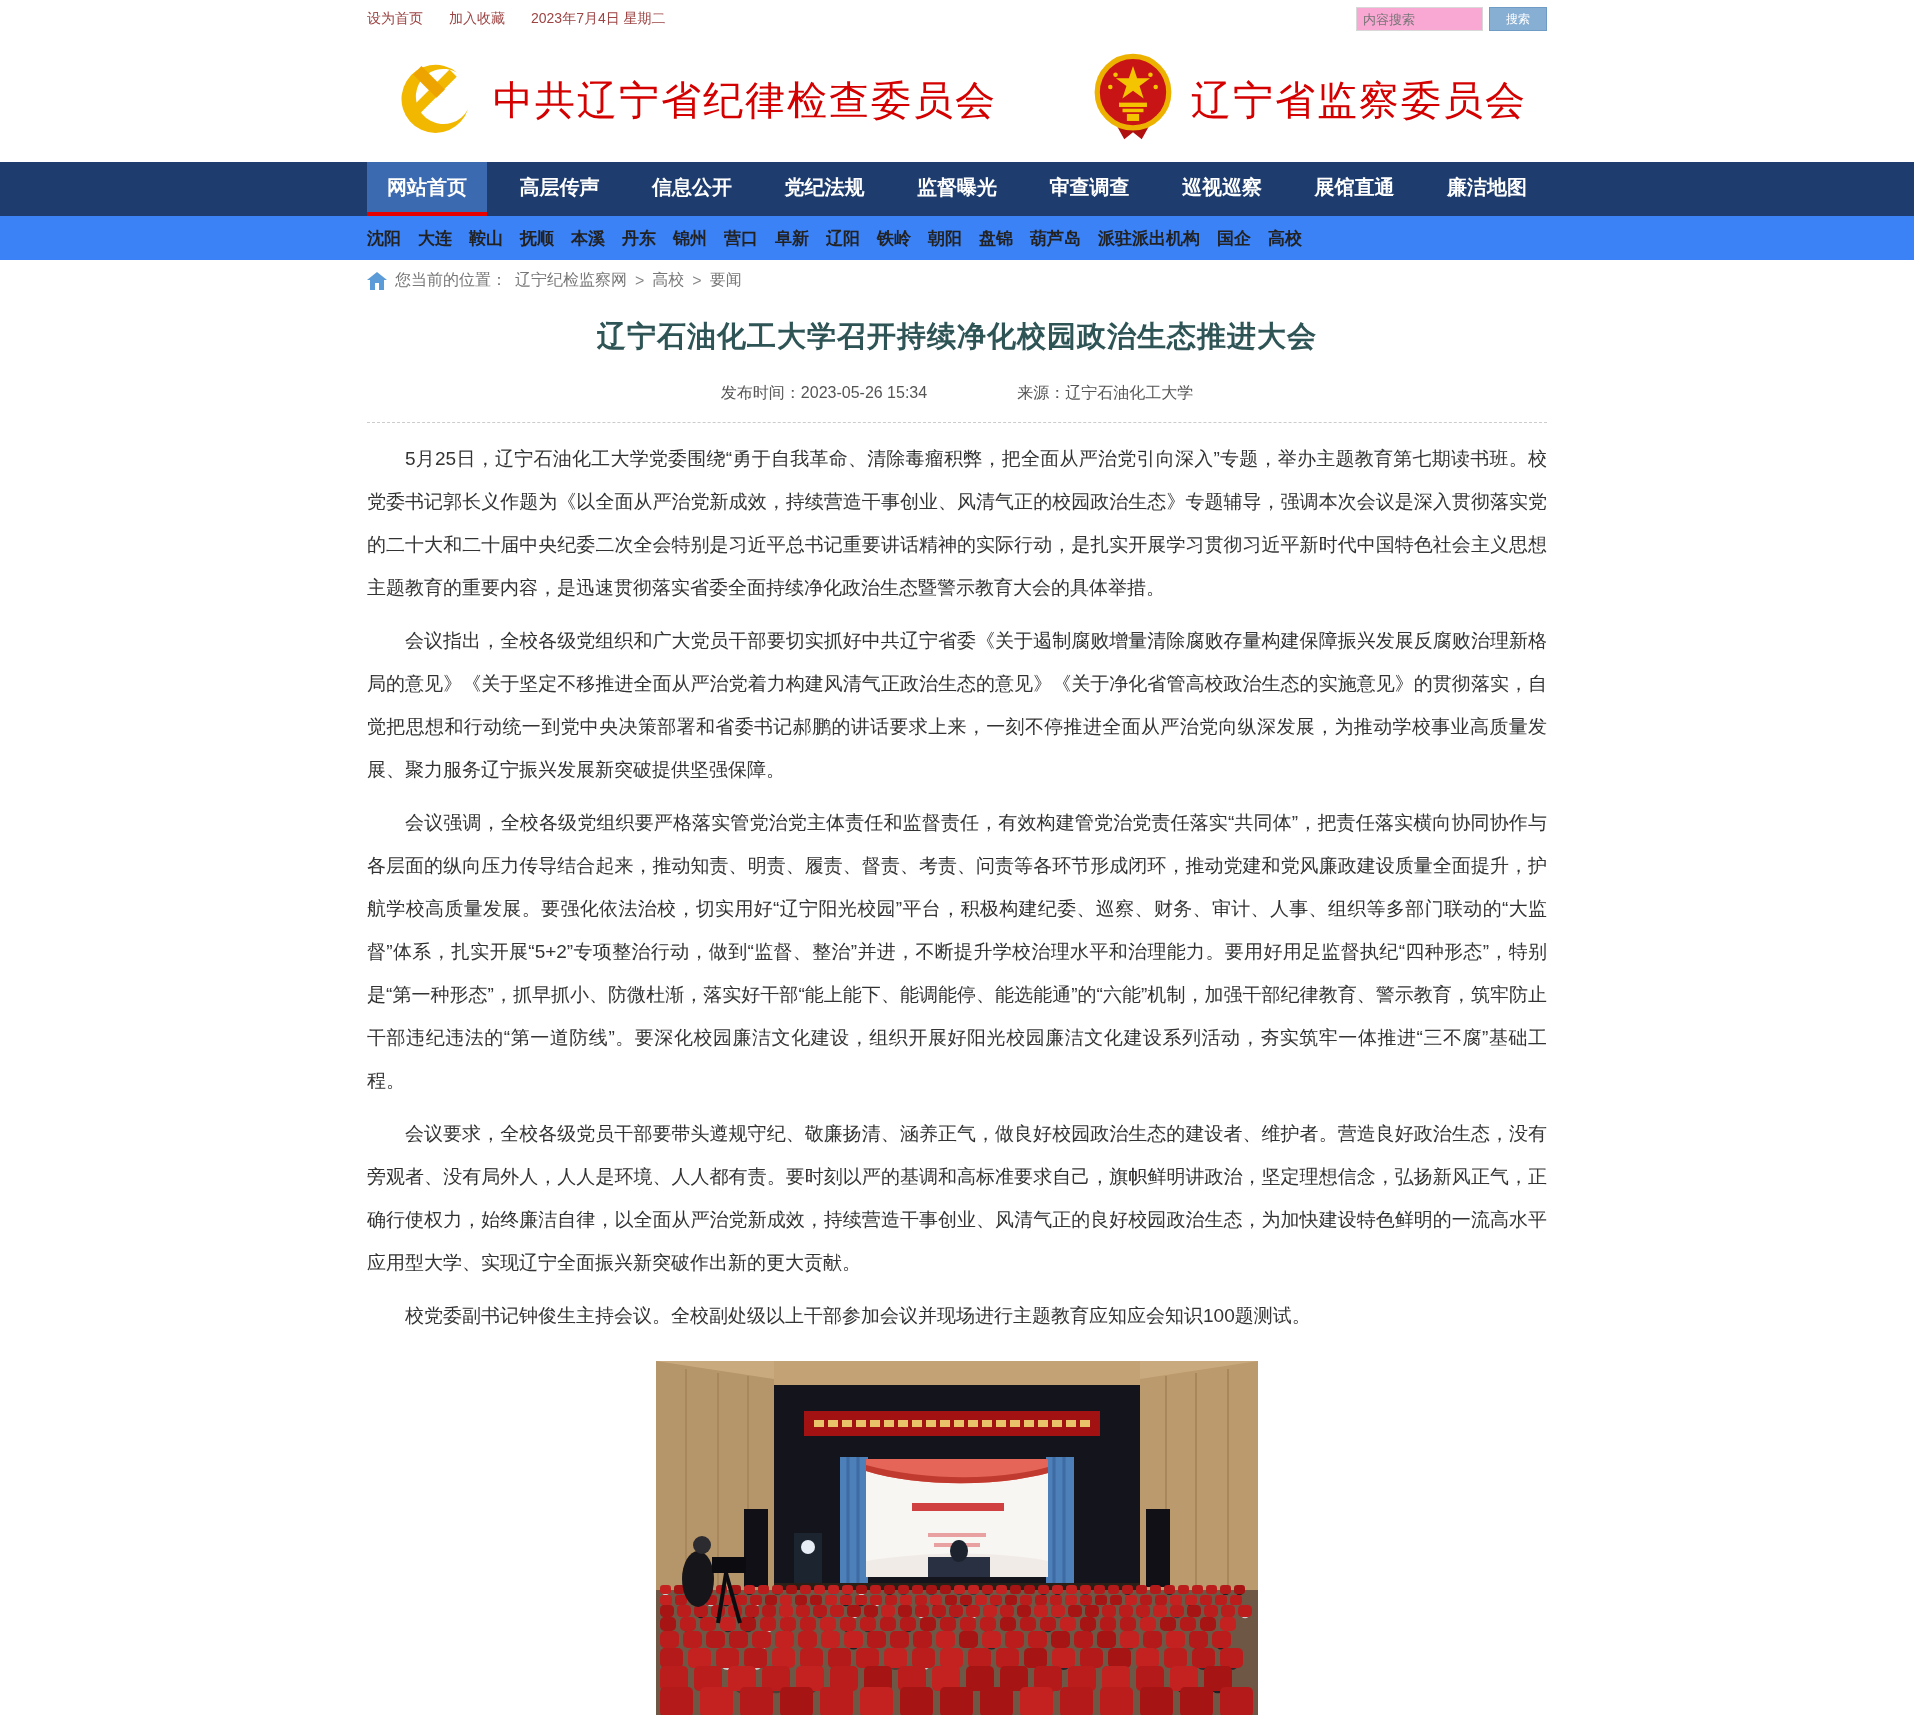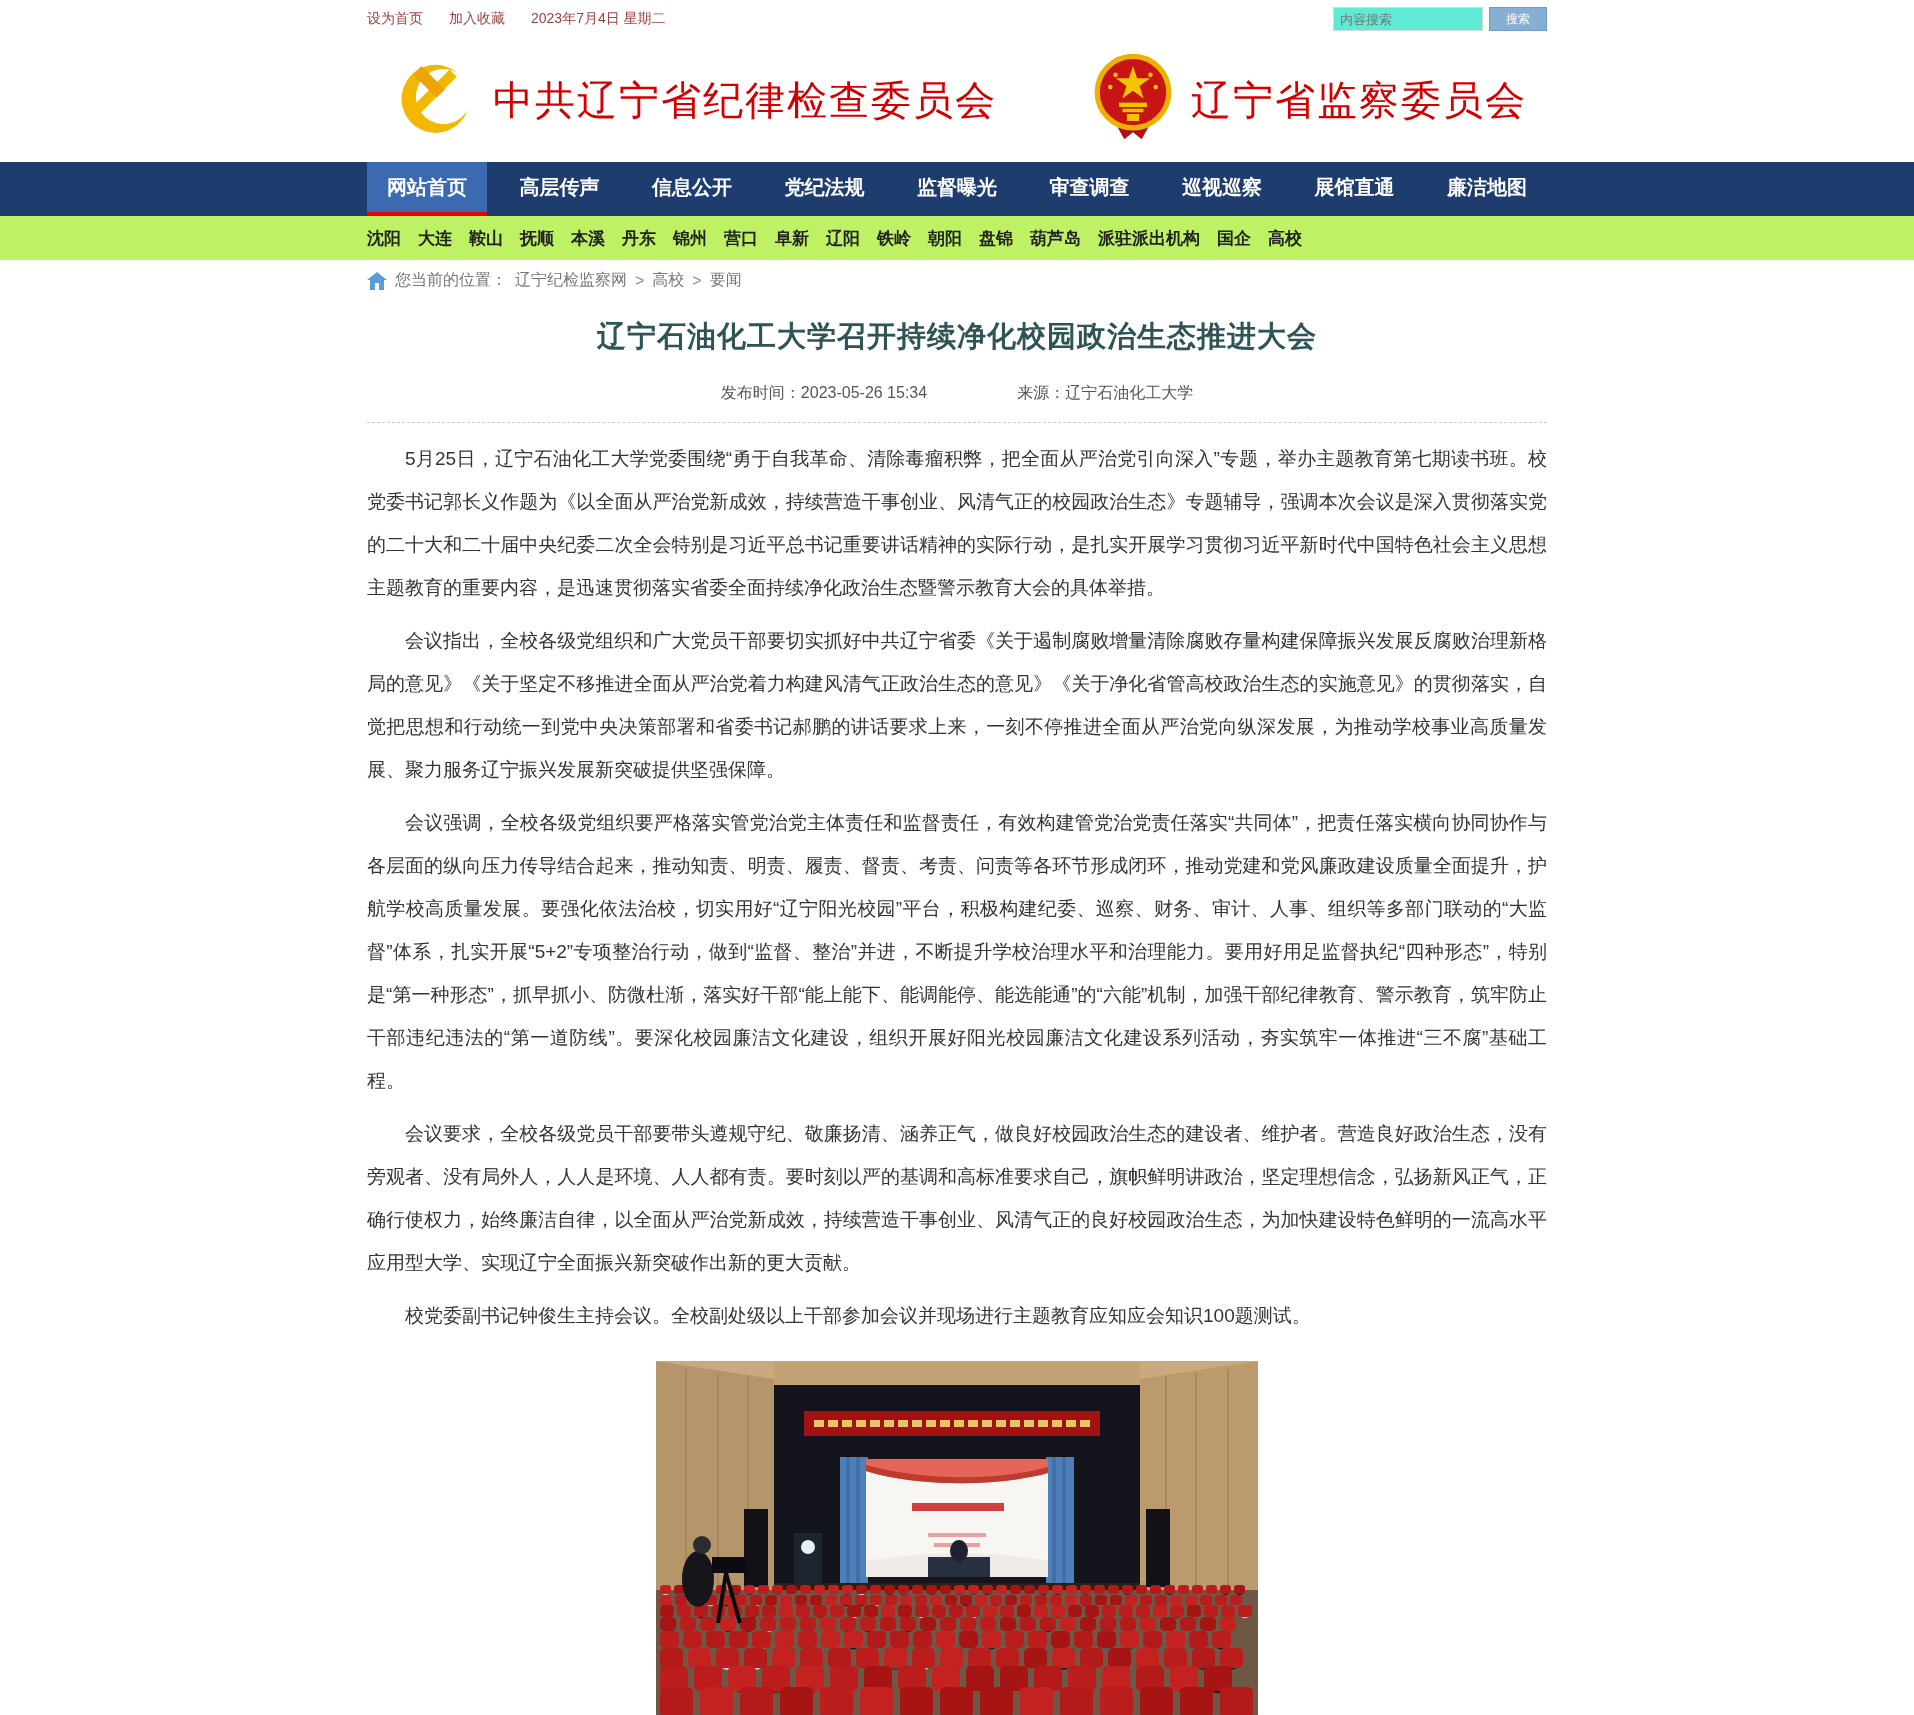--- a/index.html
+++ b/index.html
@@ -12,21 +12,21 @@
   a { text-decoration:none; cursor:pointer; }
   .container { width:1180px; margin:0 auto; }
 
   
   .topbar { height:38px; }
   .topbar .container { height:38px; display:flex; align-items:center; justify-content:space-between;gap:36px; }
   .topbar-left { display:flex; align-items:center; gap:26px; font-size:14px; color:#9c4343; }
   .topbar-left a { color:#9c4343; }
   .topbar-right { display:flex; align-items:center; gap:6px; }
   .search-input {
-    width:150px; height:24px; background:#5eead4; border:1px solid #d8d8d8;
+    width:127px; height:24px; background:#f9a8d4; border:1px solid #d8d8d8;
     font-size:13px; padding:0 6px; color:#555; outline:none;
     font-family:"Liberation Sans","DejaVu Sans",sans-serif;
   }
   .search-btn {
     height:24px; padding:0 16px; background:#87aed3; color:#fff; border:1px solid #6f9cc4;
     font-size:12px; cursor:pointer; font-family:"Liberation Sans","DejaVu Sans",sans-serif;
   }
 
   
   .header { height:124px; background:#fff; }
@@ -39,21 +39,21 @@
   
   .mainnav { background:#1e3d6e; height:54px; width:100%; }
   .navin { display:flex; justify-content:space-between; align-items:stretch; height:54px; }
   .navitem {
     color:#ffffff; font-size:20px; font-weight:bold; line-height:50px;
     padding:0 20px; height:54px; display:block;
   }
   .navitem.active { background:#3c6ab0; border-bottom:4px solid #e60000; }
 
   
-  .subnav { background:#bef264; height:44px; }
+  .subnav { background:#3b82f6; height:44px; }
   .subnav .container { display:flex; align-items:center; gap:17px; height:44px; }
   .city { color:#222; font-size:17px; font-weight:bold; }
 
   
   .breadcrumb { margin-top:10px; }
   .breadcrumb .container { display:flex; align-items:center; gap:8px; font-size:16px; color:#777; }
   .breadcrumb a { color:#777; }
   .crumb-sep { color:#888; }
   .home-icon { width:20px; height:18px; display:block; }
 

